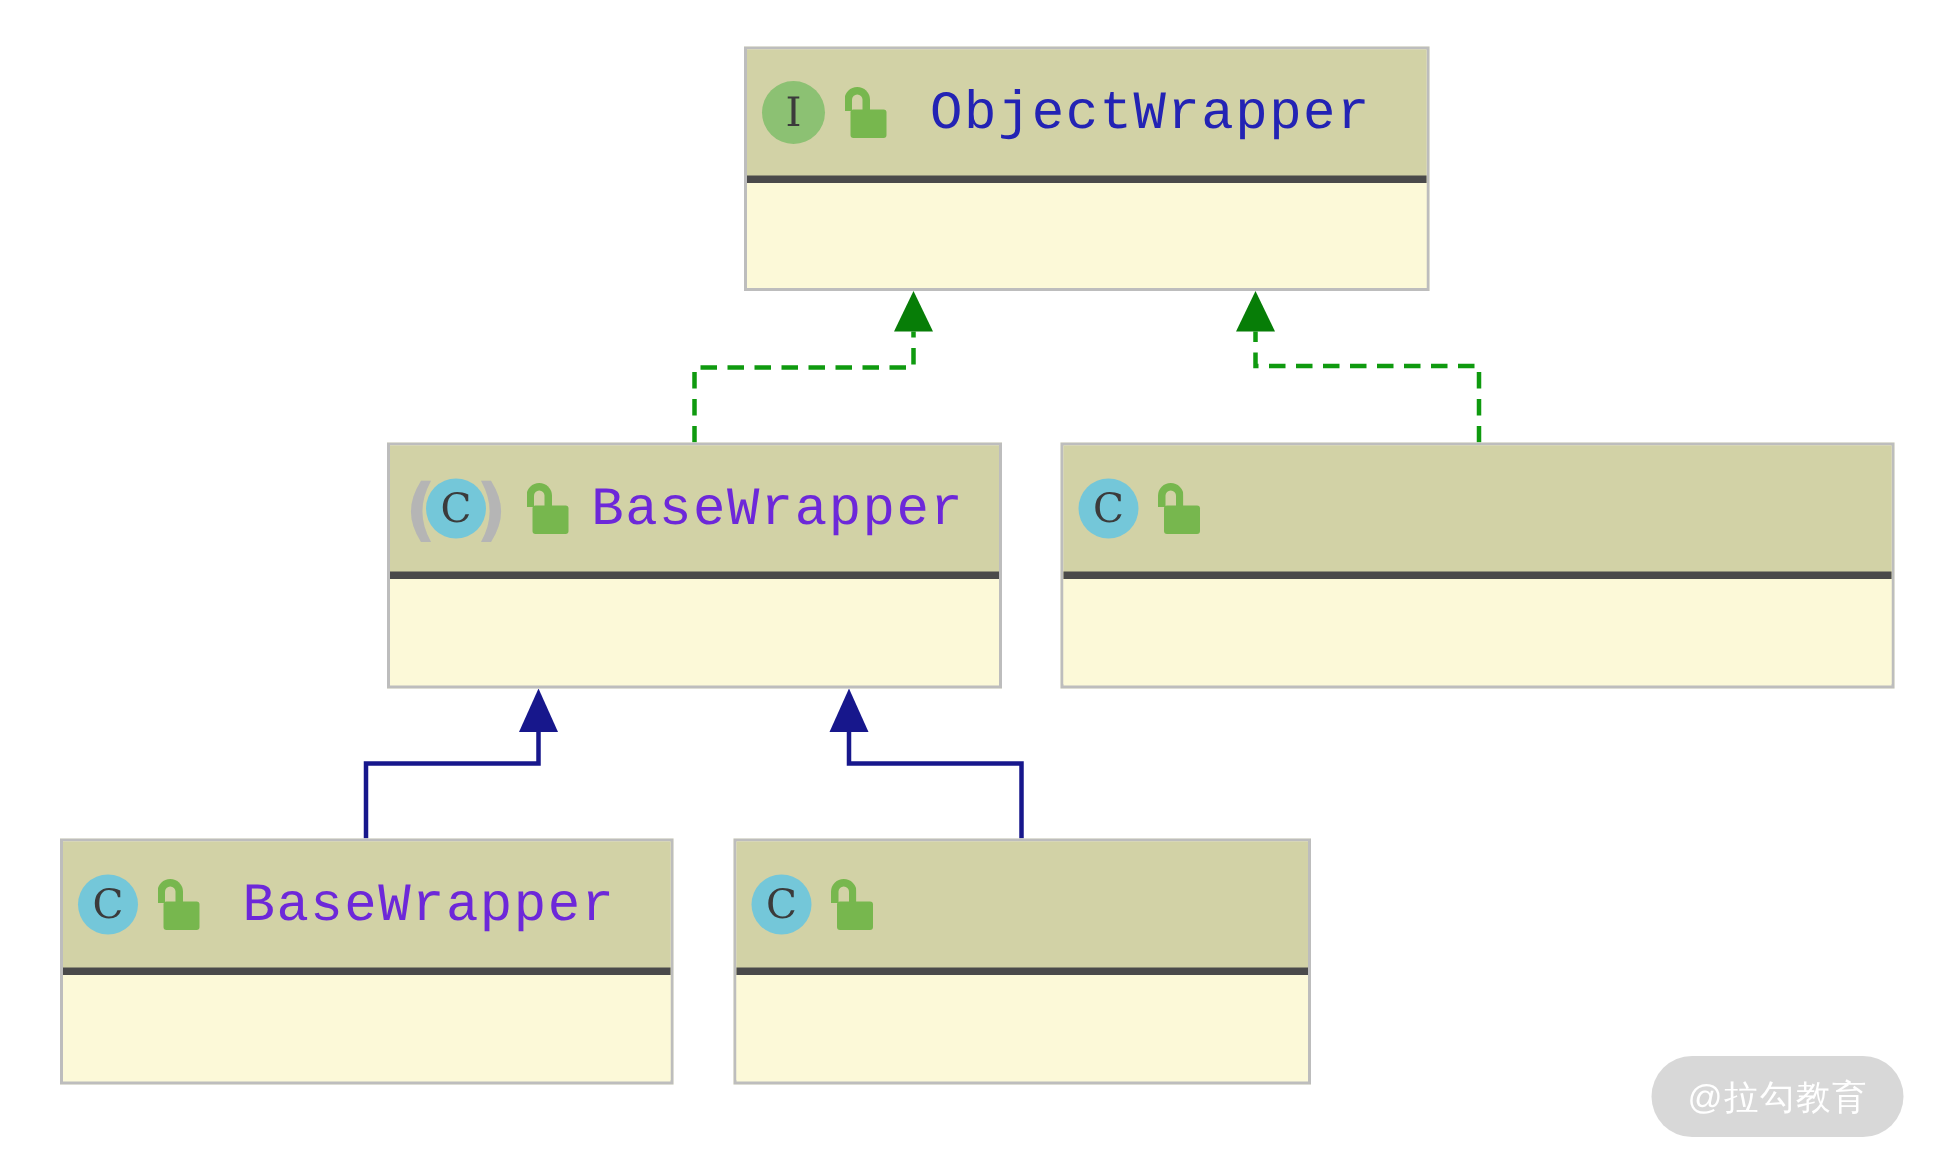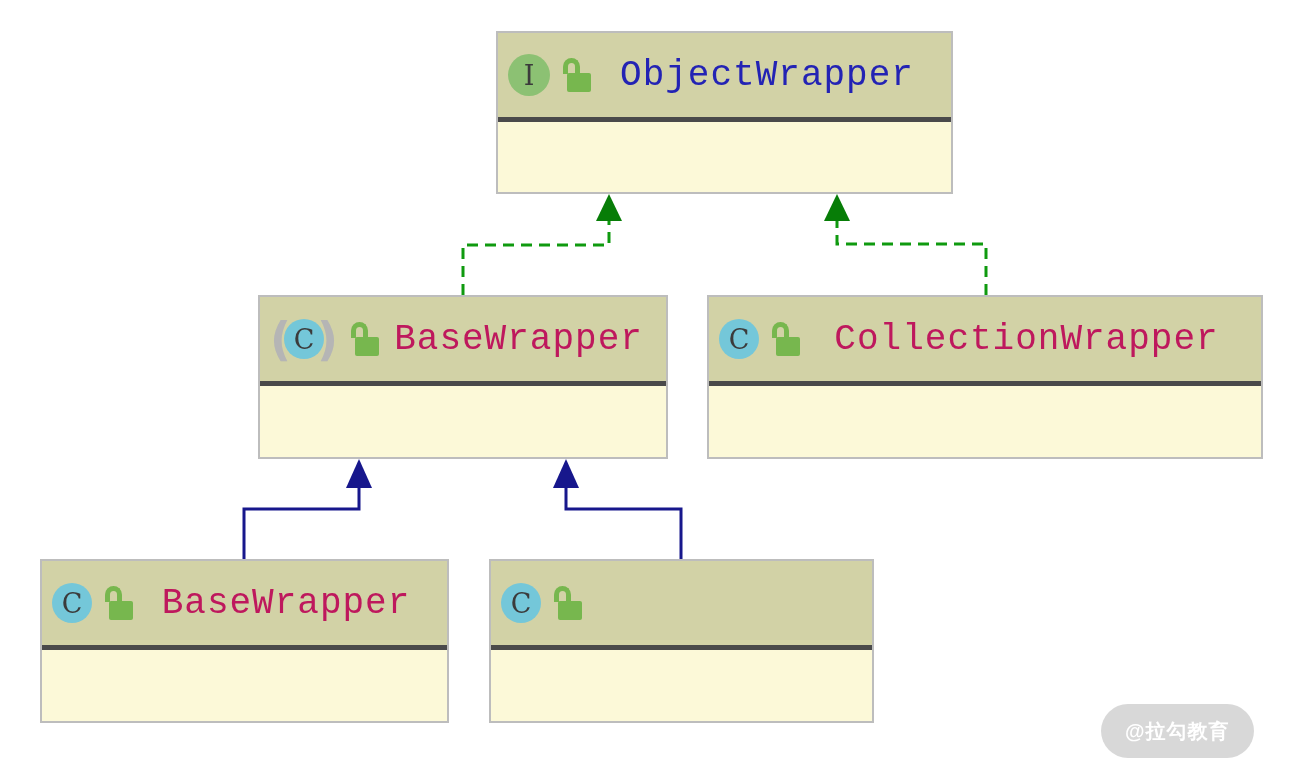--- a/index.html
+++ b/index.html
@@ -13,21 +13,21 @@
   
   .node{position:absolute;z-index:2;border:2px solid #bdbdbd;background:#fcf9d8;
         box-sizing:border-box;}
   .node-header{height:84px;background:#d2d2a6;border-bottom:5px solid #4a4a4a;
         display:flex;align-items:center;padding:0 8px 0 10px;box-sizing:content-box;}
   .node-body{height:70px;background:#fcf9d8;}
 
   .icon-cluster{display:flex;align-items:center;gap:13px;flex:0 0 auto;}
   .name-wrap{flex:1;text-align:center;overflow:hidden;}
   .node-name{font-family:"Liberation Mono",monospace;font-size:36px;
-        letter-spacing:1px;color:#be185d;white-space:nowrap;}
+        letter-spacing:1px;color:#6d28d9;white-space:nowrap;}
   .node--interface .node-name{color:#2323b4;}
 
   .icon-circle{display:inline-flex;align-items:center;justify-content:center;
         border-radius:50%;font-family:"DejaVu Serif",serif;font-size:27px;
         color:#3b3b3b;line-height:1;}
   .icon-circle--interface{width:42px;height:42px;background:#8cc173;}
   .icon-circle--class{width:40px;height:40px;background:#74c7d9;}
 
   .abstract-wrap{display:inline-flex;align-items:center;}
   .paren{font-family:"DejaVu Sans",sans-serif;font-size:46px;font-weight:bold;
@@ -46,21 +46,21 @@
   #node-objectwrapper   {left:496px;top:31px; width:457px;height:163px;}
   #node-basewrapper     {left:258px;top:295px;width:410px;height:164px;}
   #node-collectionwrapper{left:707px;top:295px;width:556px;height:164px;}
   #node-beanwrapper     {left:40px; top:559px;width:409px;height:164px;}
   #node-mapwrapper      {left:489px;top:559px;width:385px;height:164px;}
 
   
   .watermark{position:absolute;z-index:3;left:1101px;top:704px;height:54px;
         padding:0 24px;border-radius:27px;background:rgba(206,206,206,0.8);
         display:flex;align-items:center;justify-content:center;
-        color:#ffffff;font-size:20px;letter-spacing:1px;font-weight:bold;}
+        color:#ffffff;font-size:23px;letter-spacing:1px;}
 </style>
 </head>
 <body>
 
 <div id="canvas">
 
   <svg id="edges" viewBox="0 0 1304 774" xmlns="http://www.w3.org/2000/svg">
     
     <path d="M463,295 L463,245 L609,245 L609,221" fill="none" stroke="#0f9a0f" stroke-width="3" stroke-dasharray="11 7"></path>
     <polygon points="609,194 596,221 622,221" fill="#077d07"></polygon>
@@ -119,23 +119,20 @@
     <div class="node-header">
       <span class="icon-cluster">
         <span class="icon-circle icon-circle--class">
           <span>C</span>
         </span>
         <span class="lock">
           <span class="lock-shackle"></span>
           <span class="lock-bodyp"></span>
         </span>
       </span>
-      <span class="name-wrap">
-        <span class="node-name">CollectionWrapper</span>
-      </span>
     </div>
     <div class="node-body"></div>
   </div>
 
   <div class="node" id="node-beanwrapper">
     <div class="node-header">
       <span class="icon-cluster">
         <span class="icon-circle icon-circle--class">
           <span>C</span>
         </span>

